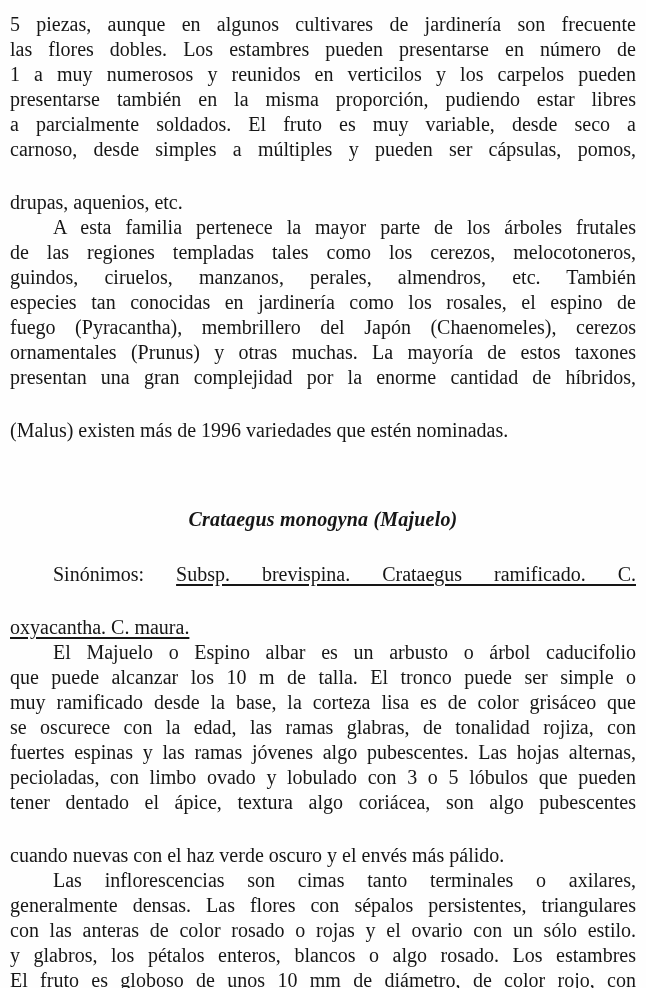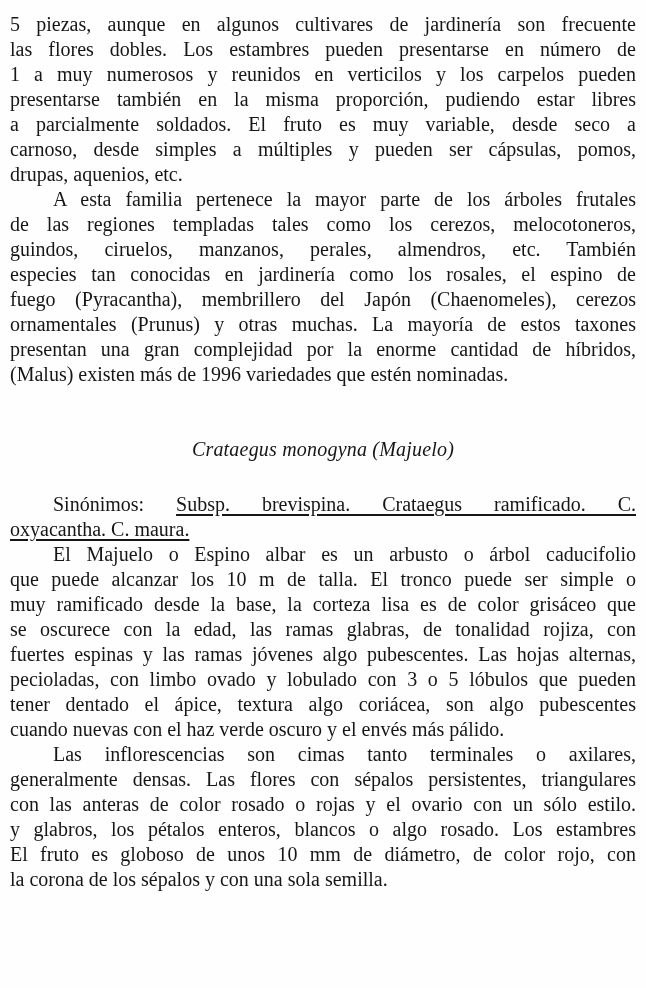--- a/index.html
+++ b/index.html
@@ -27,32 +27,33 @@
   }
   .line {
     height: 25px;
     line-height: 25px;
     text-align: justify;
     text-align-last: justify;
   }
   .line.lastline {
     text-align: left;
     text-align-last: left;
+    margin-top: 28px;
   }
   .line.indent {
     text-indent: 43px;
   }
   .heading {
     height: 25px;
     line-height: 25px;
-    margin-top: 50px;
+    margin-top: 64px;
     margin-bottom: 30px;
     text-align: right;
     text-align-last: center;
-    font-weight: normal;
+    font-weight: bold;
     font-style: italic;
     letter-spacing: 0.2px;
   }
   .u {
     text-decoration: underline;
     text-underline-offset: 3px;
     text-decoration-thickness: 1.5px;
   }
 </style>
 </head>

